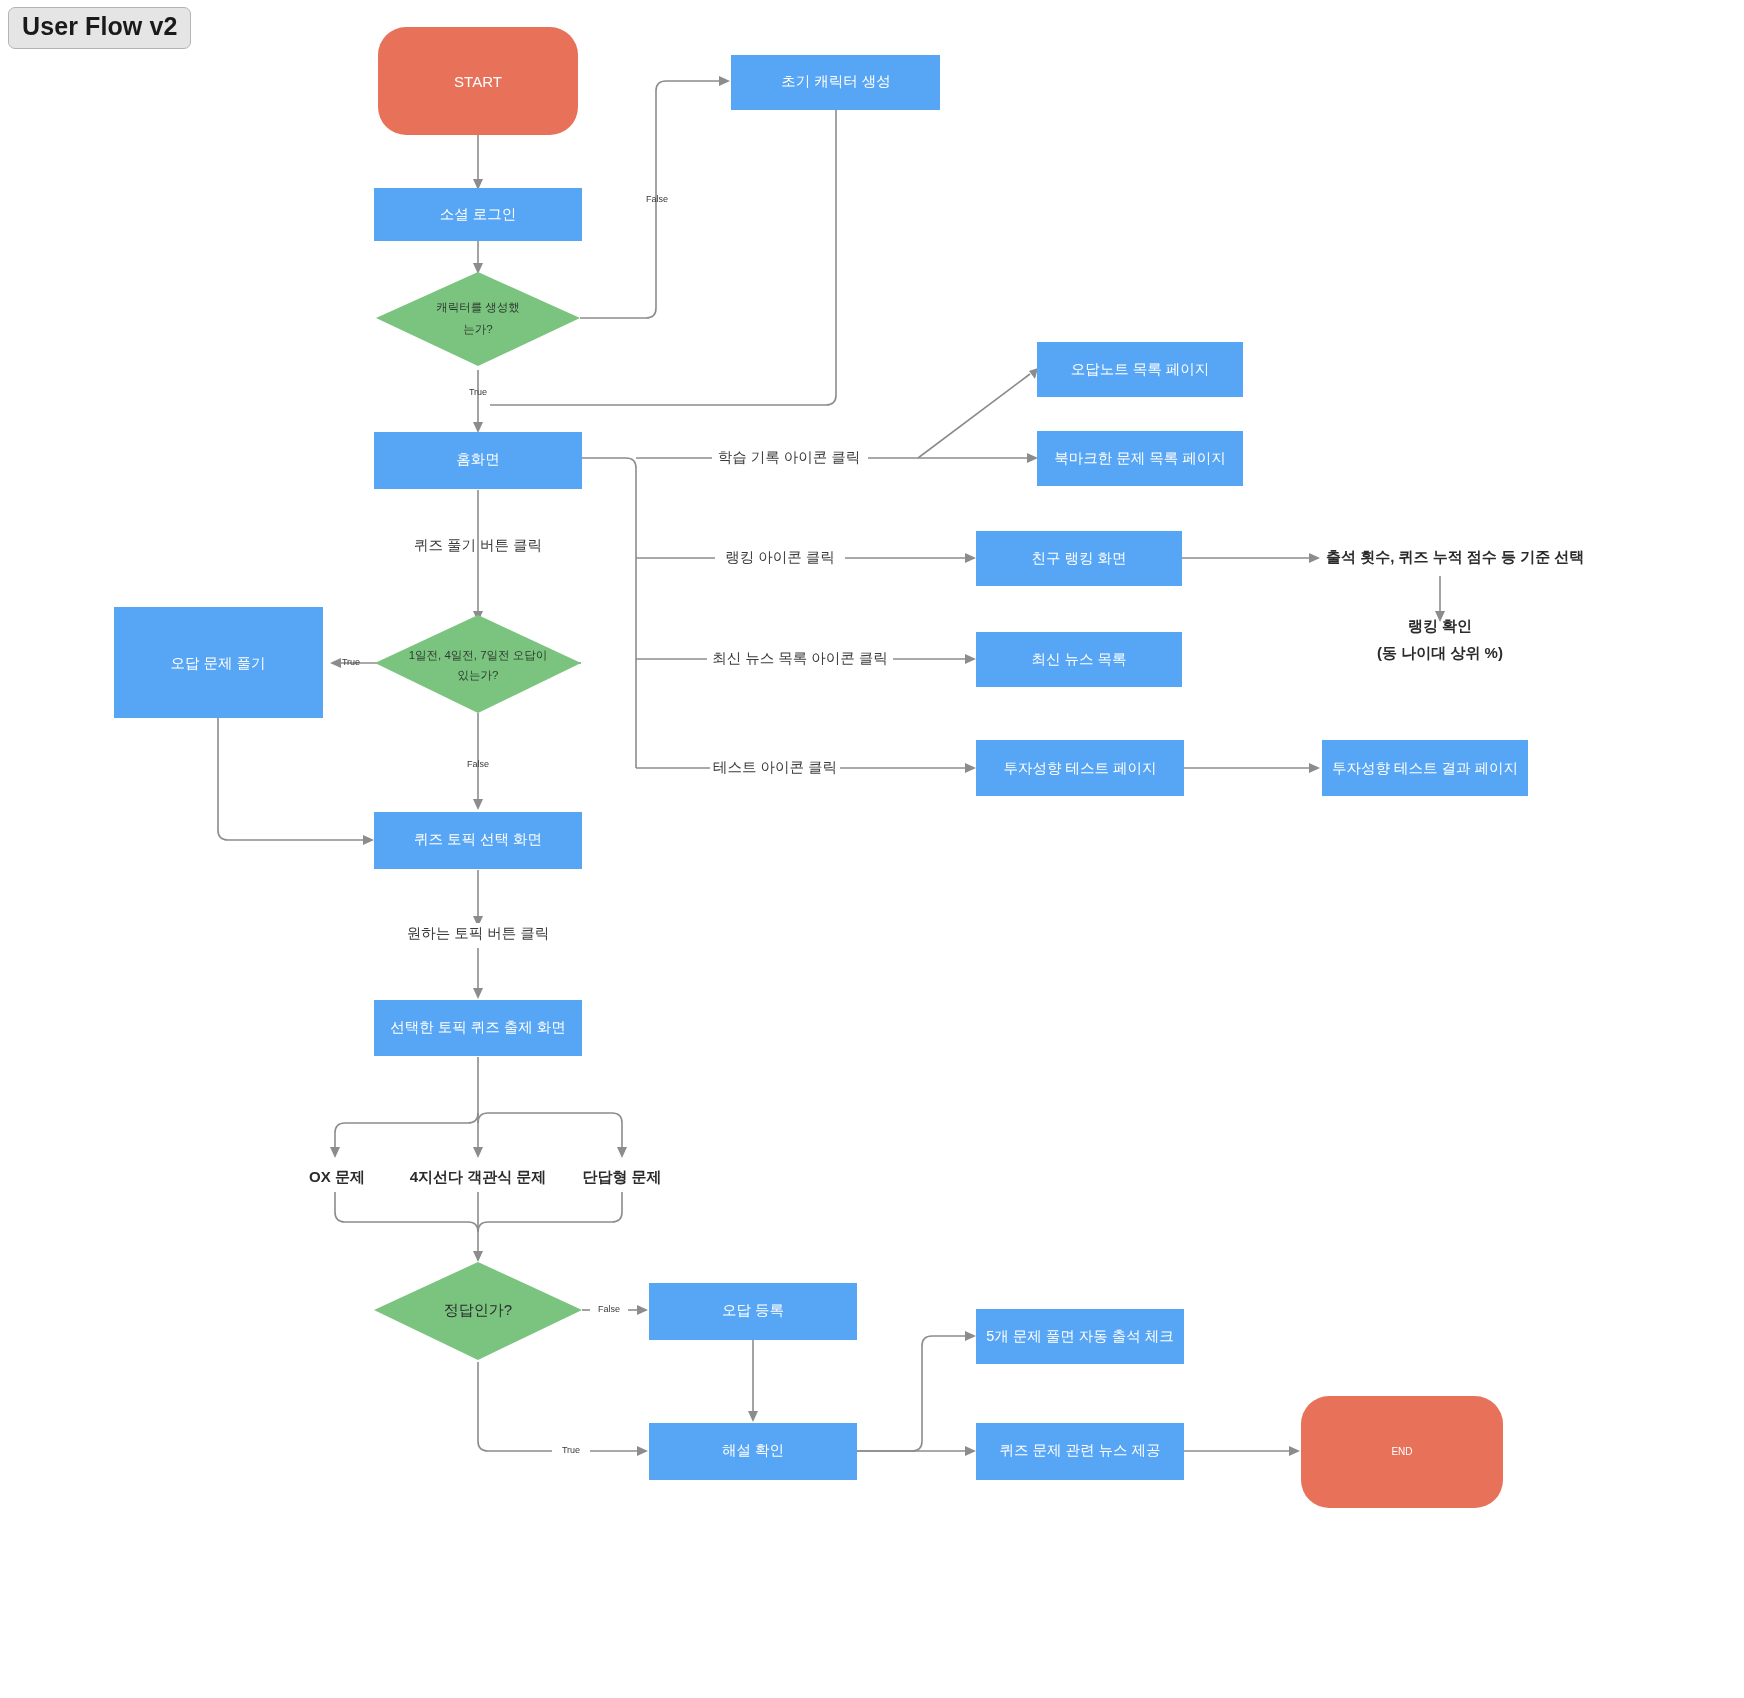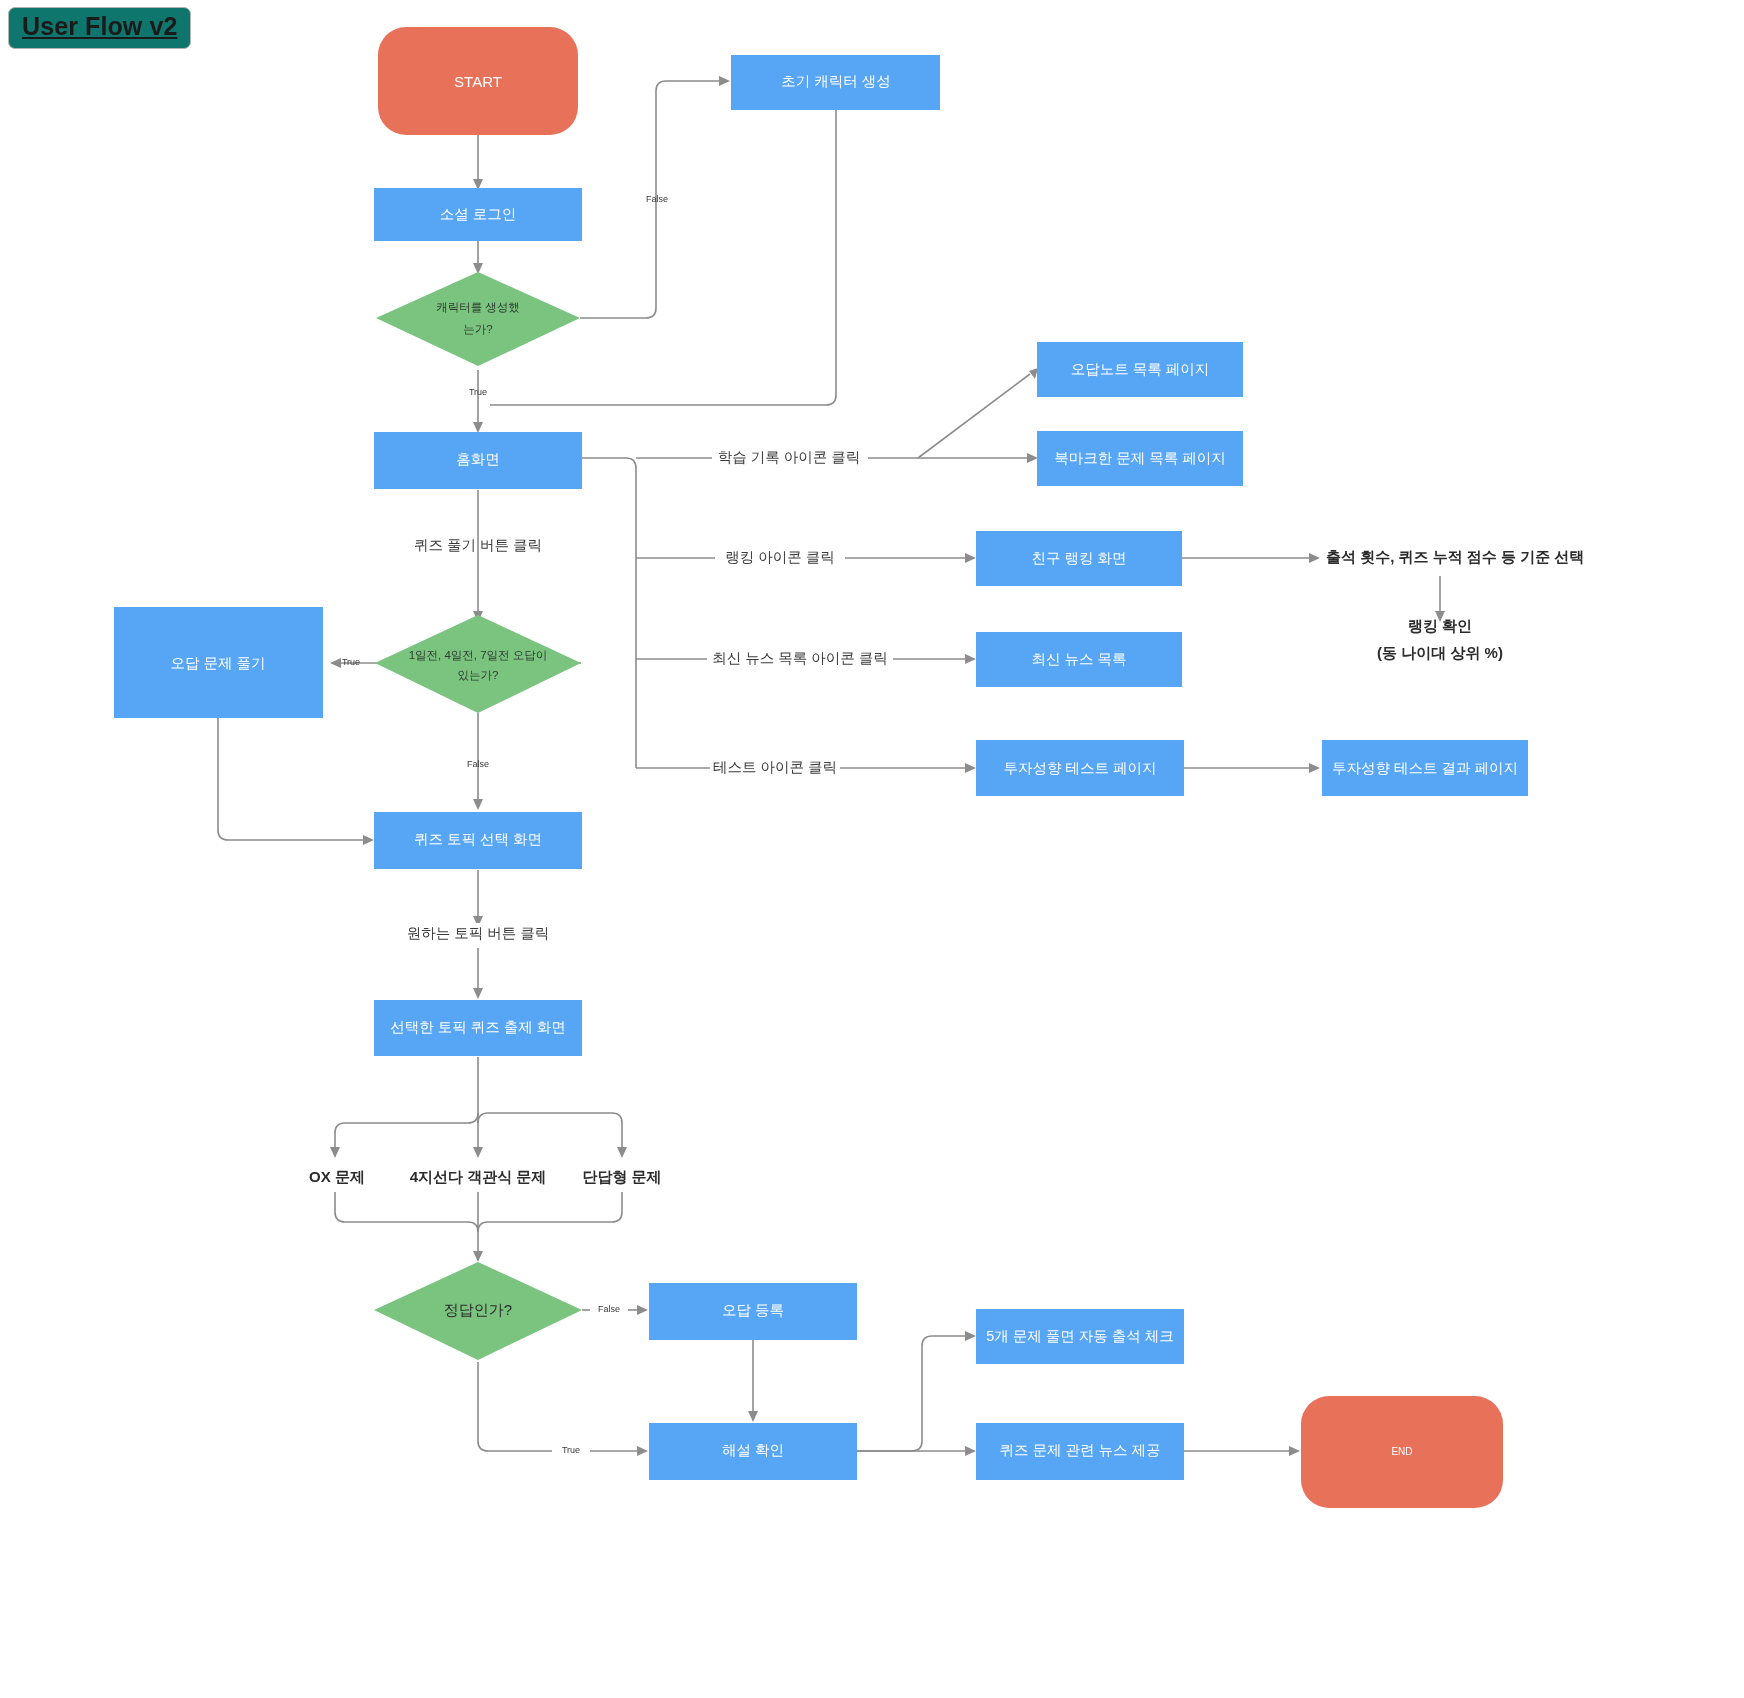--- a/index.html
+++ b/index.html
@@ -19,30 +19,29 @@
     position: absolute;
     top: 0;
     left: 0;
     width: 1744px;
     height: 1698px;
   }
   .title-chip {
     position: absolute;
     left: 8px;
     top: 7px;
-    background: #0f766e;
+    background: #e5e5e5;
     border: 1px solid #b4b4b4;
     border-radius: 7px;
     padding: 5px 13px 7px 13px;
     font-size: 25px;
     font-weight: 600;
     color: #1a1a1a;
     letter-spacing: 0.1px;
     line-height: 1.1;
-    text-decoration: underline;
   }
   .edge { fill: none; stroke: #8c8c8c; stroke-width: 1.6; }
   .edge-head { fill: #8c8c8c; }
   .node-rect { fill: #57a5f5; }
   .node-term { fill: #e8715a; }
   .node-dia { fill: #7ac47f; }
   text { font-family: "Liberation Sans", "DejaVu Sans", sans-serif; }
   .lbl-node {
     fill: #ffffff;
     font-size: 14.5px;

